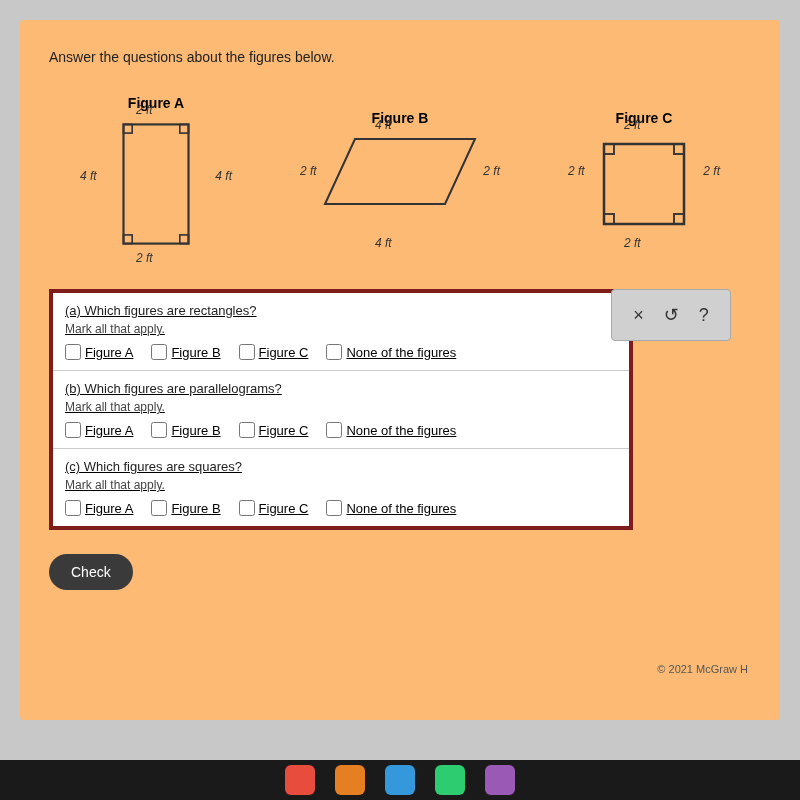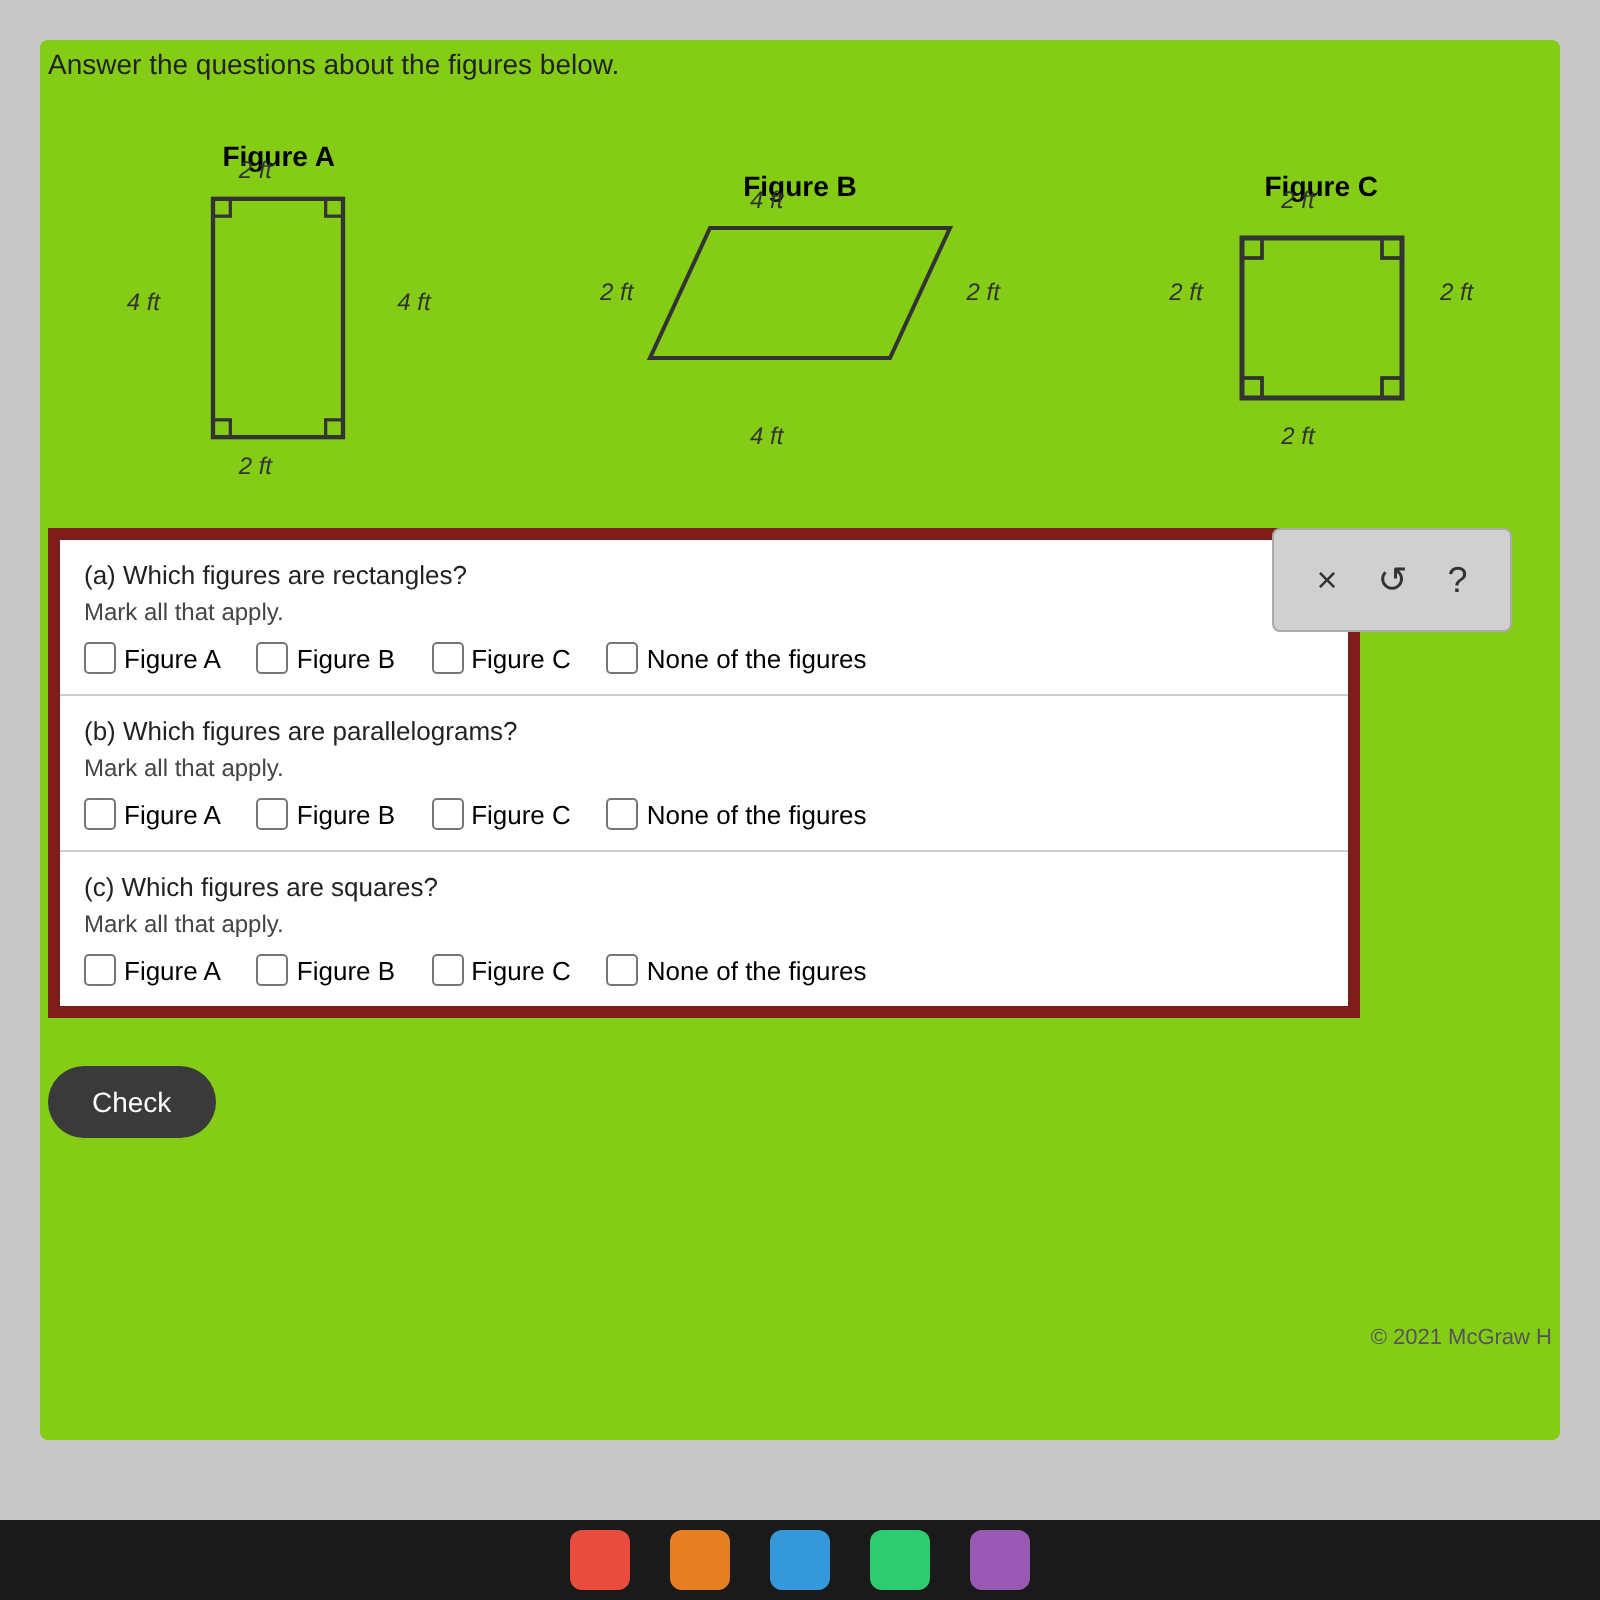--- a/index.html
+++ b/index.html
@@ -8,23 +8,23 @@
       background: #c8c8c8;
       font-family: Arial, sans-serif;
       font-size: 14px;
       width: 800px;
       height: 800px;
       overflow: hidden;
       position: relative;
     }
 
     .main-content {
-      background: #84cc16;
+      background: #fdba74;
       margin: 20px;
-      padding: 4px;
+      padding: 29px;
       border-radius: 4px;
       min-height: 700px;
       position: relative;
     }
 
     .instruction {
       font-size: 14px;
       margin-bottom: 20px;
       color: #222;
     }
@@ -82,24 +82,25 @@
 
     .dim-label {
       font-size: 12px;
       color: #333;
       position: absolute;
       font-style: italic;
     }
 
     
     .questions-box {
-      border: 6px solid #7f1d1d;
+      border: 4px solid #7f1d1d;
       background: white;
-      width: 656px;
+      width: 584px;
       padding: 0;
+      text-decoration: underline;
     }
 
     .question-section {
       border-bottom: 1px solid #ccc;
       padding: 10px 12px;
     }
 
     .question-section:last-child {
       border-bottom: none;
     }
@@ -195,21 +196,21 @@
 
     .taskbar-item.red { background: #e74c3c; }
     .taskbar-item.orange { background: #e67e22; }
     .taskbar-item.blue { background: #3498db; }
     .taskbar-item.green { background: #2ecc71; }
     .taskbar-item.purple { background: #9b59b6; }
 
     .copyright {
       position: absolute;
       bottom: 45px;
-      right: 4px;
+      right: 32px;
       font-size: 11px;
       color: #555;
     }
 
     .questions-area {
       display: flex;
       align-items: flex-start;
       gap: 20px;
       position: relative;
     }

